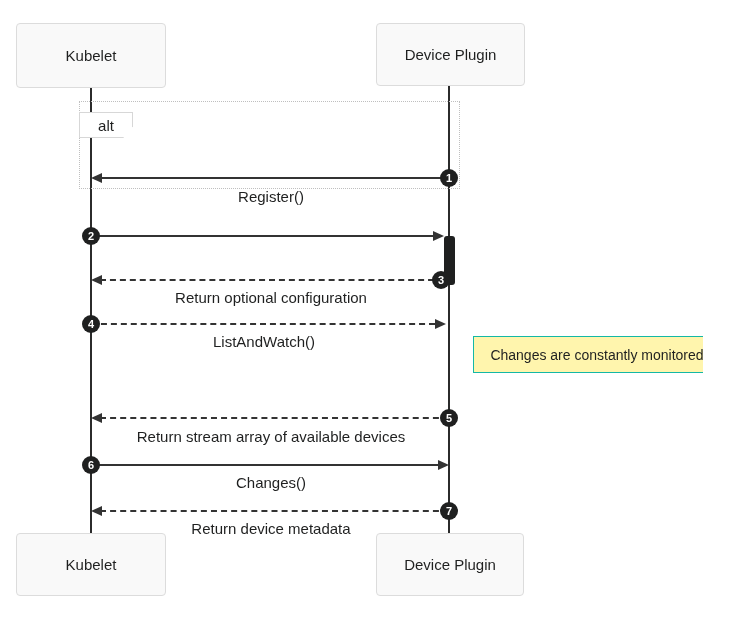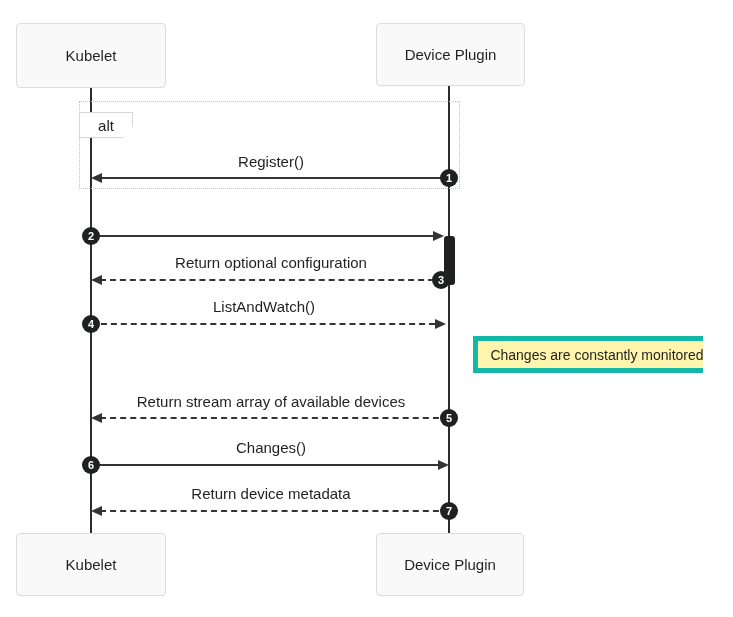--- a/index.html
+++ b/index.html
@@ -19,21 +19,21 @@
     clip-path: polygon(0 0, 100% 0, 100% 55%, 82% 100%, 0 100%);
     display:flex; align-items:center; justify-content:center;
     font-size:15px; z-index:3; box-sizing:border-box;
   }
   .guard-text {
     position:absolute; transform:translateX(-50%); font-size:15px;
     white-space:nowrap; z-index:3;
   }
   .msg-label {
     position:absolute; transform:translateX(-50%); font-size:15px;
-    white-space:nowrap; z-index:4; color:#1f2020;
+    white-space:nowrap; z-index:4; color:#1f2020;margin-top:35px;
   }
   .line-solid { position:absolute; height:0; border-top:2px solid #333333; z-index:3; }
   .line-dashed { position:absolute; height:0; border-top:2px dashed #333333; z-index:3; }
   .arrow-left {
     position:absolute; width:0; height:0;
     border-right:11px solid #333333; border-top:5px solid transparent;
     border-bottom:5px solid transparent; z-index:4;
   }
   .arrow-right {
     position:absolute; width:0; height:0;
@@ -43,21 +43,21 @@
   .seq-num {
     position:absolute; width:18px; height:18px; border-radius:50%;
     background:#1f2020; color:#ffffff; font-size:11px; font-weight:bold;
     display:flex; align-items:center; justify-content:center;
     transform:translate(-50%,-50%); z-index:5;
   }
   .activation {
     position:absolute; background:#1f2020; border-radius:3px; z-index:2;
   }
   .note {
-    position:absolute; background:#fff5ad; border:5px solid #14b8a6;
+    position:absolute; background:#fff5ad; border:1px solid #14b8a6;
     display:flex; align-items:center; justify-content:center;
     font-size:14px; color:#1f2020; z-index:4; box-sizing:border-box;
   }
 </style>
 </head>
 <body>
 
 <div class="stage">
 
   <div class="actor" style="left:16px; top:23px; width:150px; height:65px;">

